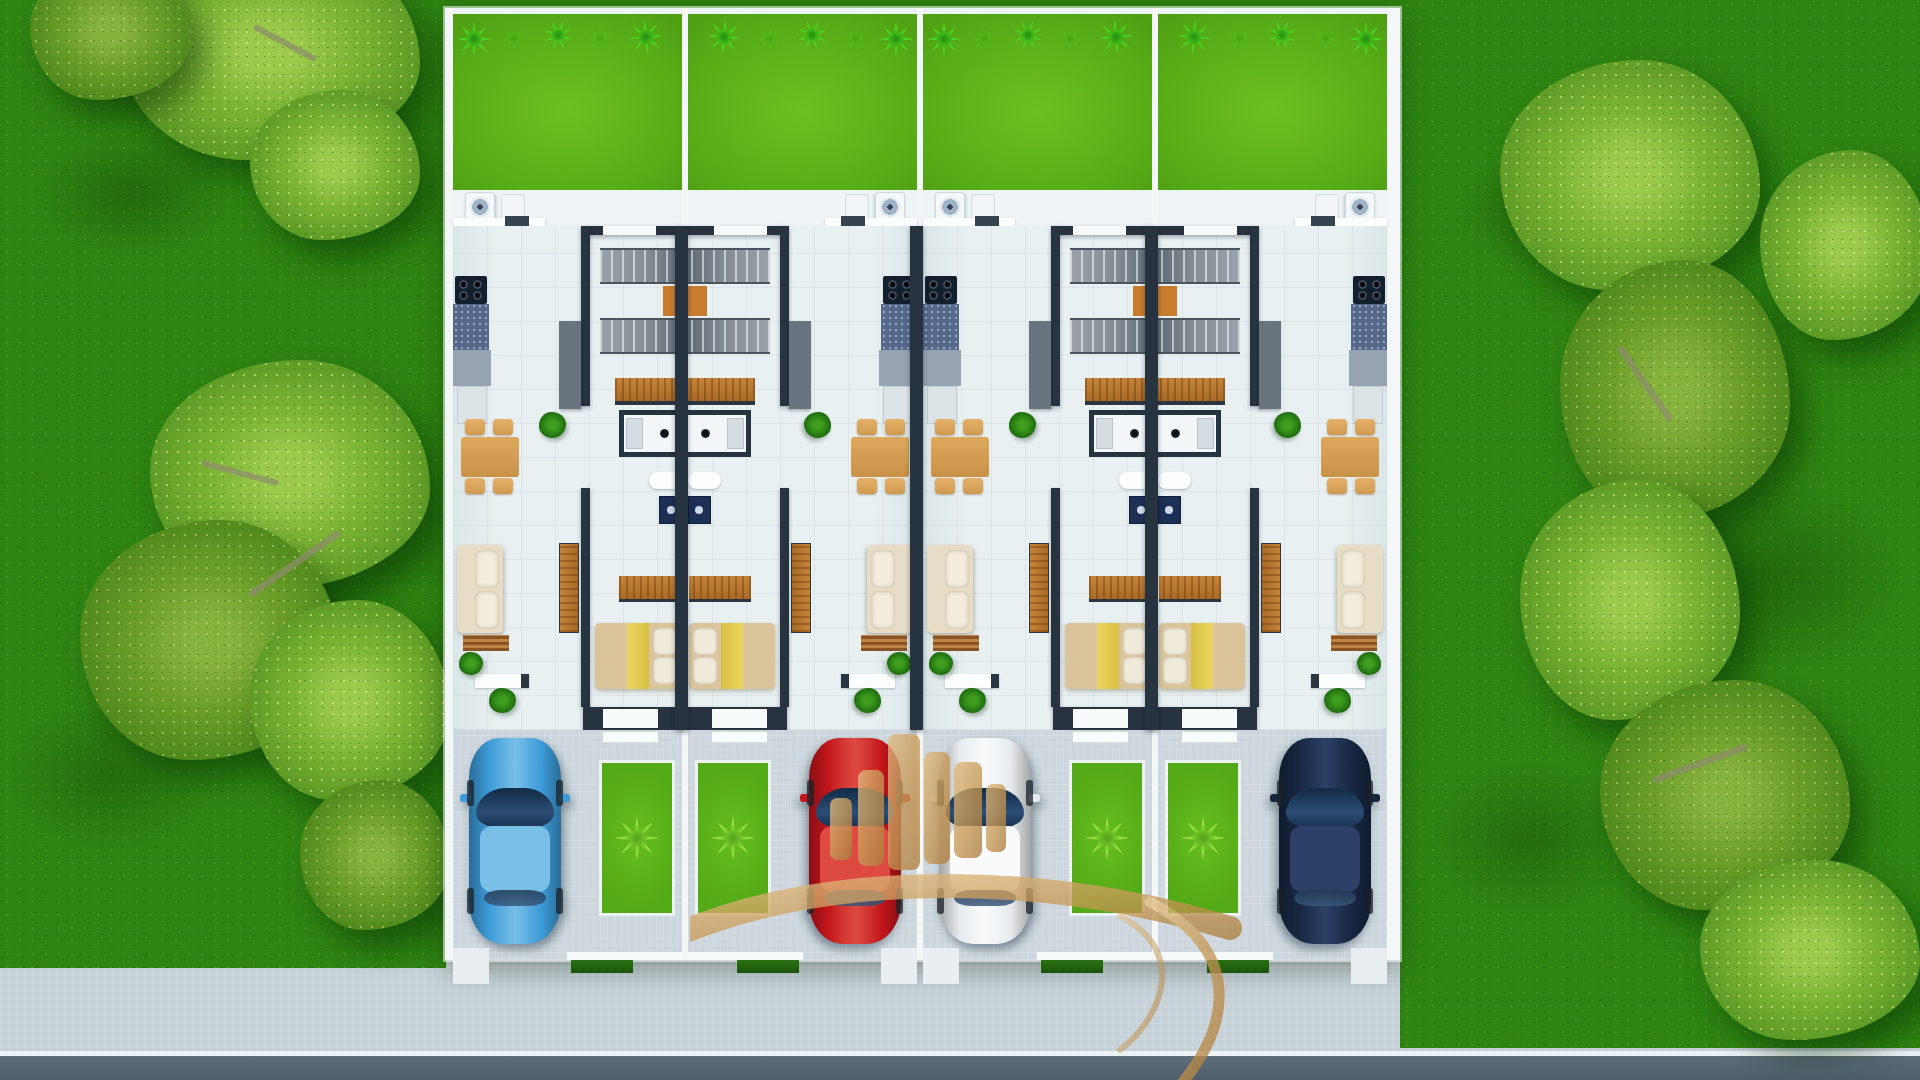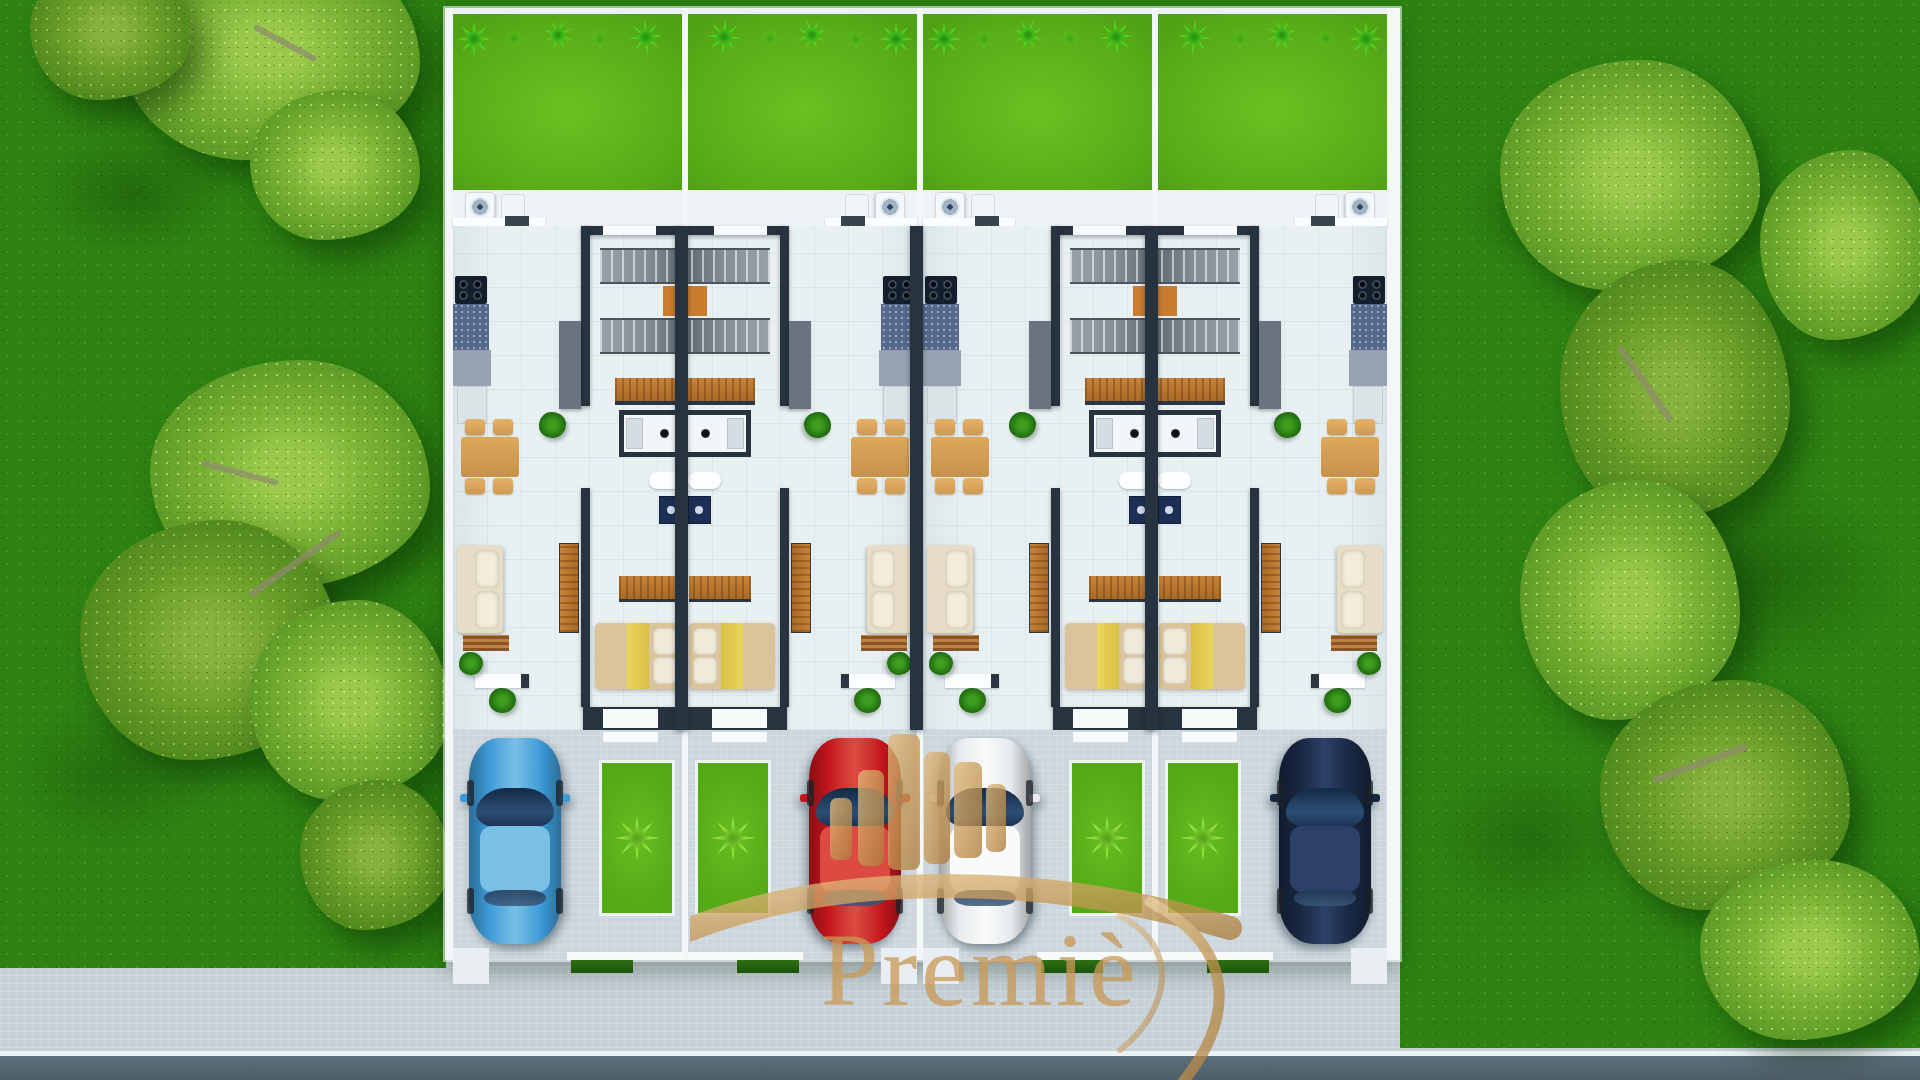--- a/index.html
+++ b/index.html
@@ -630,15 +630,14 @@
         <rect x="264" y="72" width="28" height="96" rx="8"></rect>
         <rect x="296" y="94" width="20" height="68" rx="7"></rect>
         <rect x="140" y="108" width="22" height="62" rx="7"></rect>
       </g>
       <g fill="none" stroke="url(#gold)" opacity=".9">
         <path d="M -30 252 C 120 182, 340 178, 540 238" stroke-width="24" stroke-linecap="round"></path>
         <path d="M 460 212 C 548 258, 546 330, 488 398" stroke-width="11" stroke-linecap="round"></path>
         <path d="M 430 226 C 500 262, 470 330, 430 360" stroke-width="6" stroke-linecap="round" opacity=".7"></path>
       </g>
     </svg>
-    <div class="wm-text">Premiè</div>
   </div>
 </div>
 
 </body></html>

